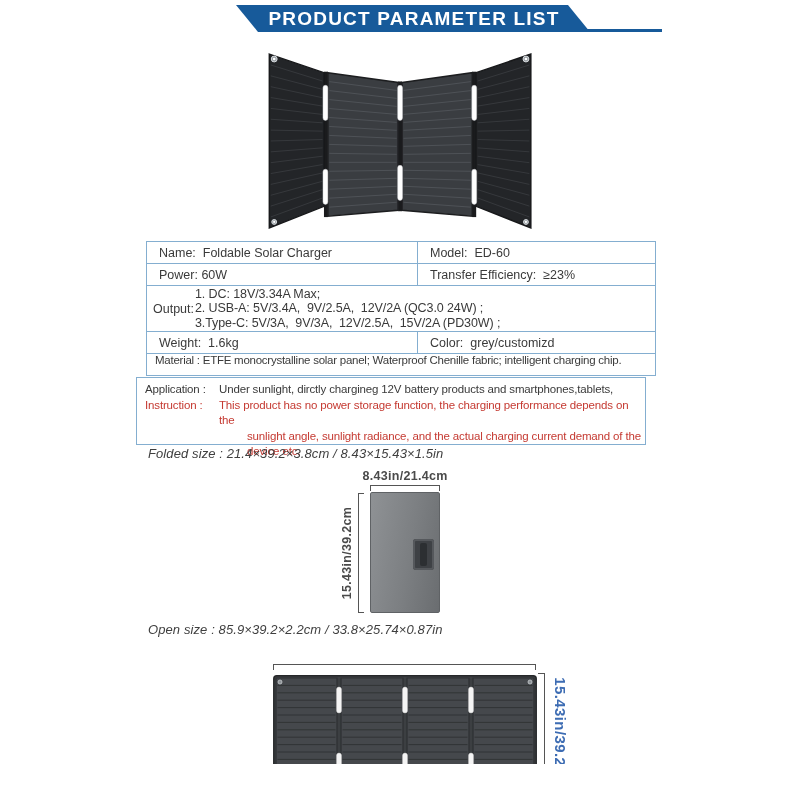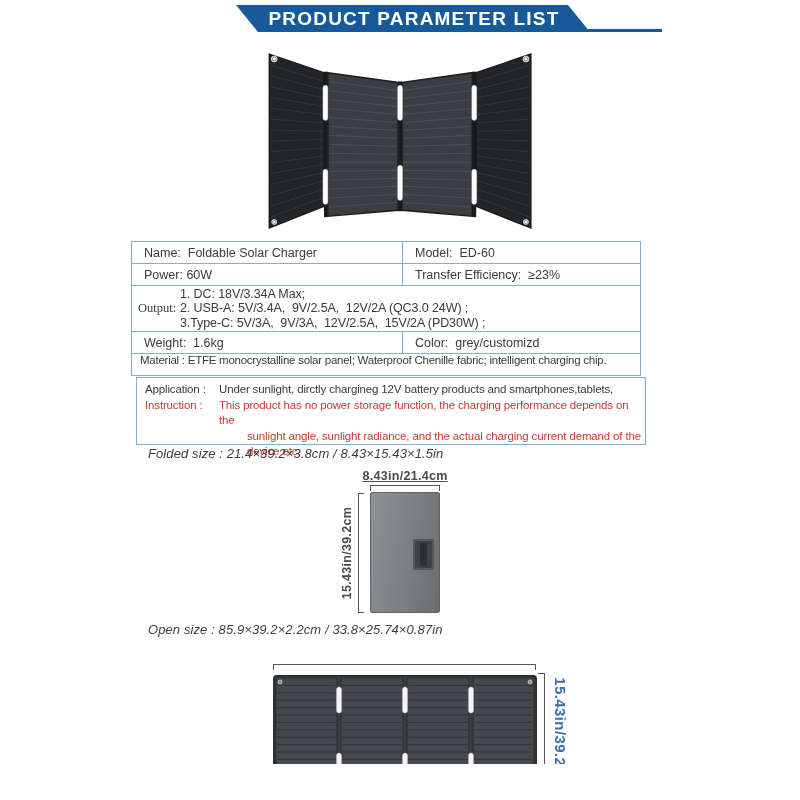--- a/index.html
+++ b/index.html
@@ -10,29 +10,29 @@
   .banner-line{position:absolute;left:540px;top:29px;width:122px;height:3px;background:#175a9a;z-index:1;}
   .banner{position:absolute;left:236px;top:5px;width:356px;height:27px;background:#175a9a;z-index:2;
           clip-path:polygon(0px 0px,332px 0px,354px 27px,22px 27px);}
   .banner span{display:block;line-height:27px;text-align:center;color:#ffffff;font-weight:bold;
                font-size:19px;letter-spacing:1.2px;}
 
   
   .photo{position:absolute;left:242px;top:42px;width:322px;height:196px;}
 
   
-  .spec-table{position:absolute;left:131px;top:241px;width:508px;border:1px solid #84aed0;
+  .spec-table{position:absolute;left:146px;top:241px;width:508px;border:1px solid #84aed0;
               color:#3a3a3a;font-size:12.5px;}
   .t-row{border-top:1px solid #84aed0;}
   .t-row:first-child{border-top:none;}
   .t-row.two{display:grid;grid-template-columns:270px 1fr;}
   .t-row.two .cell{height:21px;display:flex;align-items:center;padding-left:12px;}
   .t-row.two .cell.rightcol{border-left:1px solid #84aed0;}
   .t-row.output{display:flex;align-items:center;height:45px;}
-  .out-label{width:42px;padding-left:6px;flex:none;font-family:Liberation Serif, serif;}
+  .out-label{width:42px;padding-left:6px;flex:none;}
   .out-lines{line-height:14.5px;letter-spacing:-0.1px;}
   .t-row.full{height:21px;display:flex;align-items:flex-start;padding-left:8px;
               font-size:11.5px;letter-spacing:-0.25px;}
 
   
   .note-box{position:absolute;left:136px;top:377px;width:508px;height:62px;border:1px solid #84aed0;
             font-size:11.5px;letter-spacing:-0.15px;color:#3a3a3a;padding-top:4px;box-sizing:content-box;}
   .note-row{display:flex;line-height:15px;padding-left:8px;justify-content:flex-end;}
   .note-label{width:74px;flex:none;}
   .note-text{flex:1;padding-right:4px;}
@@ -53,21 +53,21 @@
   .folded-handle::after{content:"";position:absolute;left:7px;top:4px;width:7px;height:23px;
                  background:#2c2f32;border-radius:2px;}
   .dim-bracket{position:absolute;box-sizing:border-box;}
   .dim-bracket.top{border-top:1.5px solid #555;border-left:1.5px solid #555;border-right:1.5px solid #555;}
   .dim-bracket.left{border-left:1.5px solid #555;border-top:1.5px solid #555;border-bottom:1.5px solid #555;}
   .dim-bracket.right{border-right:1.5px solid #555;border-top:1.5px solid #555;border-bottom:1.5px solid #555;}
   .folded-top-bracket{left:370px;top:485px;width:70px;height:6px;}
   .folded-left-bracket{left:358px;top:493px;width:6px;height:120px;}
   .dim-label{position:absolute;font-weight:bold;color:#4a4a4a;font-size:12.5px;text-align:center;
              letter-spacing:0.3px;}
-  .folded-top-label{left:340px;top:469px;width:130px;text-decoration:underline;}
+  .folded-top-label{left:340px;top:469px;width:130px;}
   .folded-left-label{left:283px;top:545px;width:130px;height:16px;transform:rotate(-90deg);}
 
   
   .open-figure{position:absolute;left:273px;top:675px;width:264px;height:117px;}
   .open-top-bracket{left:273px;top:664px;width:263px;height:6px;}
   .open-right-bracket{left:538px;top:673px;width:7px;height:121px;}
   .dim-label.blue{color:#3d6cb3;font-size:15px;letter-spacing:0.4px;}
   .open-top-label{left:274px;top:646px;width:262px;}
   .open-right-label{left:495px;top:724px;width:130px;height:18px;transform:rotate(90deg);}
 </style>

